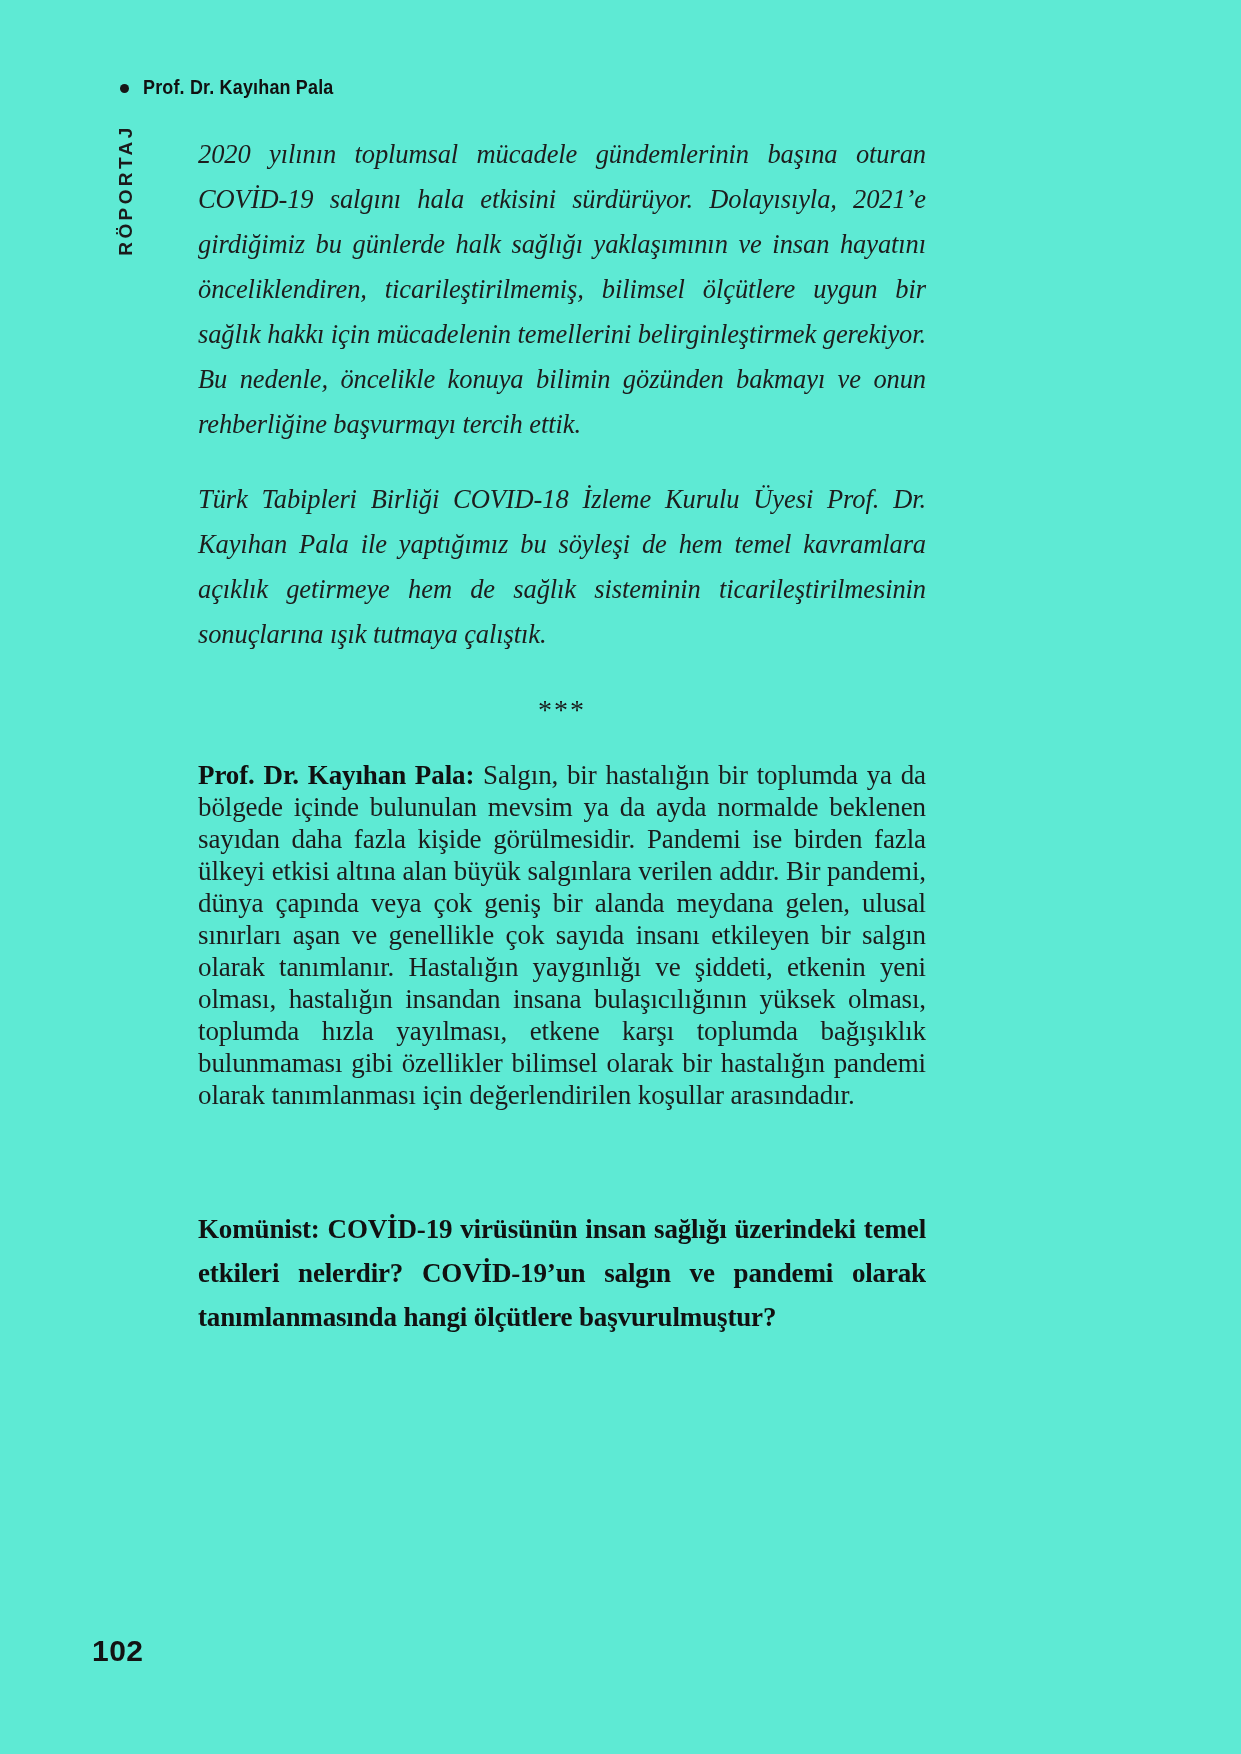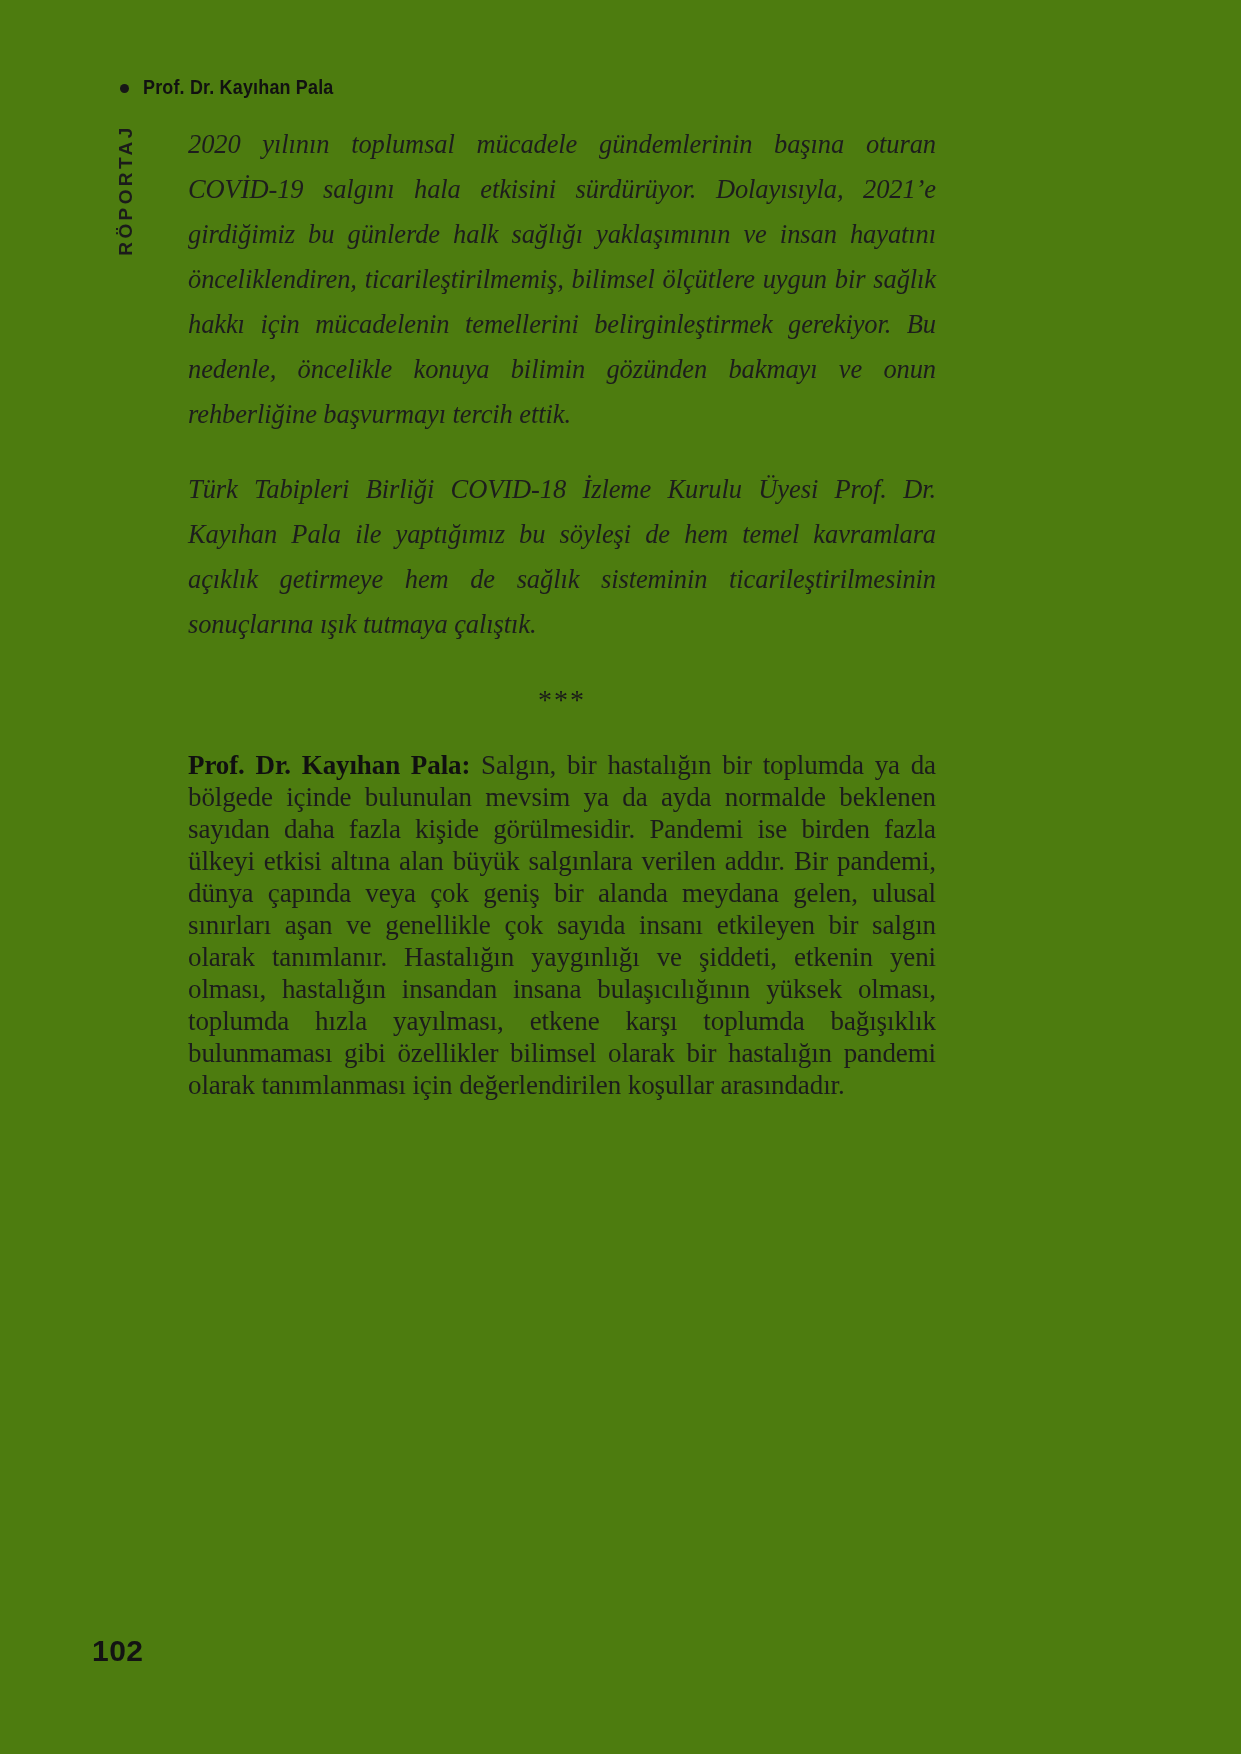--- a/index.html
+++ b/index.html
@@ -6,21 +6,21 @@
   html, body {
     margin: 0;
     padding: 0;
     background: #ffffff;
   }
 
   .page {
     position: relative;
     width: 1241px;
     height: 1754px;
-    background: #4d7c0f;
+    background: #5eead4;
     margin: 0 auto;
     overflow: hidden;
     font-family: "Liberation Serif", "DejaVu Serif", serif;
     color: #1a1a1a;
     box-sizing: border-box;
   }
 
   
   .runhead {
     position: absolute;
@@ -77,21 +77,21 @@
 
   
   .column {
     position: absolute;
     left: 186px;
     top: 120px;
     width: 752px;
   }
 
   p {
-    margin: 2px;
+    margin: 12px;
     text-align: justify;
     text-justify: inter-word;
     hyphens: manual;
   }
 
   .intro {
     font-style: italic;
     font-size: 26.5px;
     line-height: 45px;
     letter-spacing: -0.1px;
@@ -170,18 +170,19 @@
 
     <p class="intro">2020 yılının toplumsal mücadele gündemlerinin başına oturan COVİD-19 salgını hala etkisini sürdürüyor. Dolayısıyla, 2021’e girdiğimiz bu günlerde halk sağlığı yaklaşımının ve insan hayatını önceliklendiren, ticarileştirilmemiş, bilimsel ölçütlere uygun bir sağlık hakkı için mücadelenin temellerini belirginleştirmek gerekiyor. Bu nedenle, öncelikle konuya bilimin gözünden bakmayı ve onun rehberliğine başvurmayı tercih ettik.</p>
 
     <p class="intro">Türk Tabipleri Birliği COVID-18 İzleme Kurulu Üyesi Prof. Dr. Kayıhan Pala ile yaptığımız bu söyleşi de hem temel kavramlara açıklık getirmeye hem de sağlık sisteminin ticarileştirilmesinin sonuçlarına ışık tutmaya çalıştık.</p>
 
     <p class="divider">***</p>
 
 
     <p class="answer"><span class="speaker">Prof. Dr. Kayıhan Pala:</span><span> Salgın, bir hastalığın bir toplumda ya da bölgede içinde bulunulan mevsim ya da ayda normalde beklenen sayıdan daha fazla kişide görülmesidir. Pandemi ise birden fazla ülkeyi etkisi altına alan büyük salgınlara verilen addır. Bir pandemi, dünya çapında veya çok geniş bir alanda meydana gelen, ulusal sınırları aşan ve genellikle çok sayıda insanı etkileyen bir salgın olarak tanımlanır. Hastalığın yaygınlığı ve şiddeti, etkenin yeni olması, hastalığın insandan insana bulaşıcılığının yüksek olması, toplumda hızla yayılması, etkene karşı toplumda bağışıklık bulunmaması gibi özellikler bilimsel olarak bir hastalığın pandemi olarak tanımlanması için değerlendirilen koşullar arasındadır.</span></p>
 
+    <p class="question q-second">Komünist: COVİD-19 virüsünün insan sağlığı üzerindeki temel etkileri nelerdir? COVİD-19’un salgın ve pandemi olarak tanımlanmasında hangi ölçütlere başvurulmuştur?</p>
 
   </div>
 
   <div class="folio">102</div>
 
 </div>
 
 </body></html>

